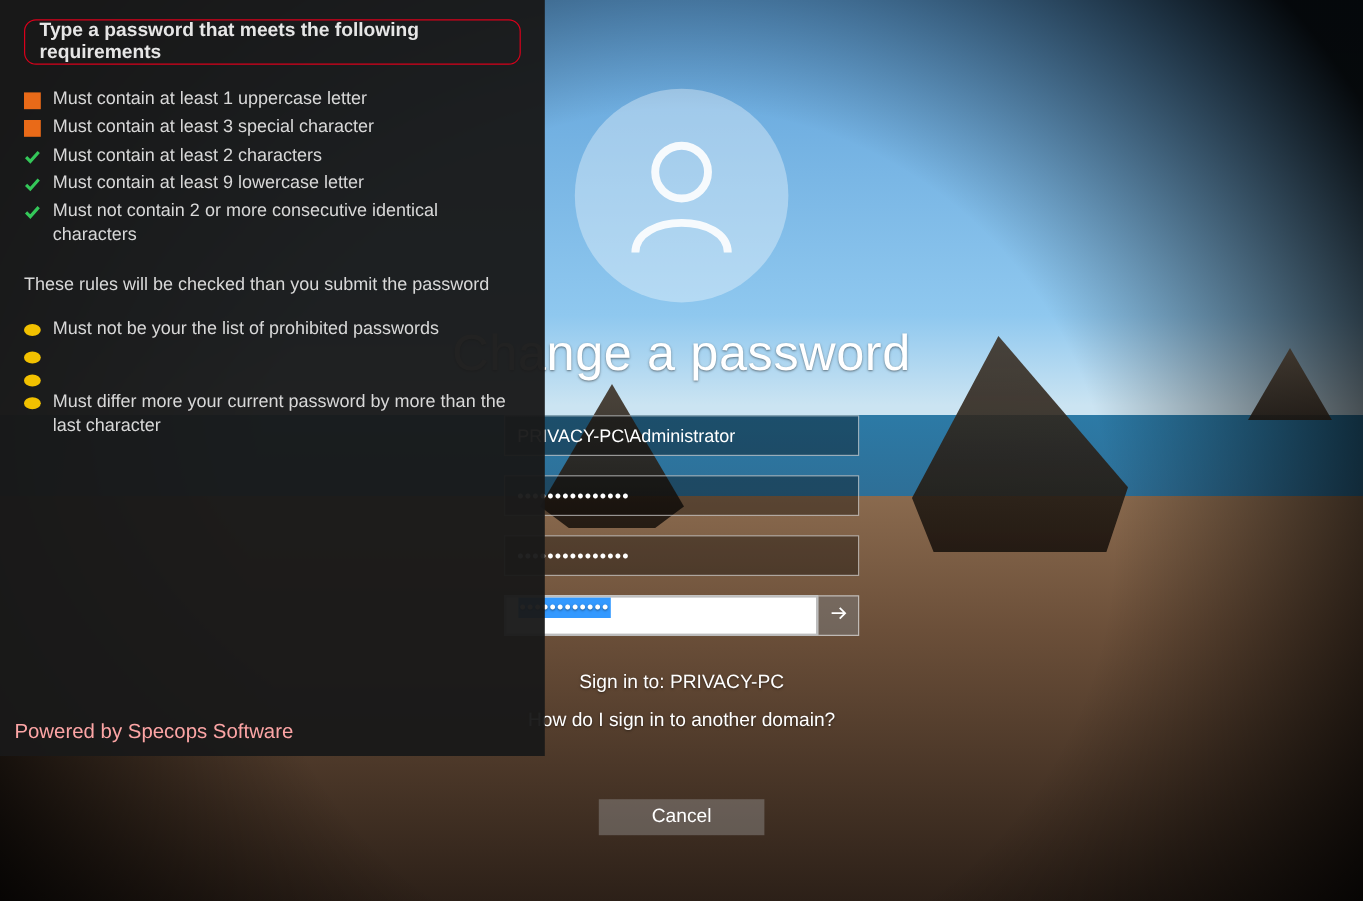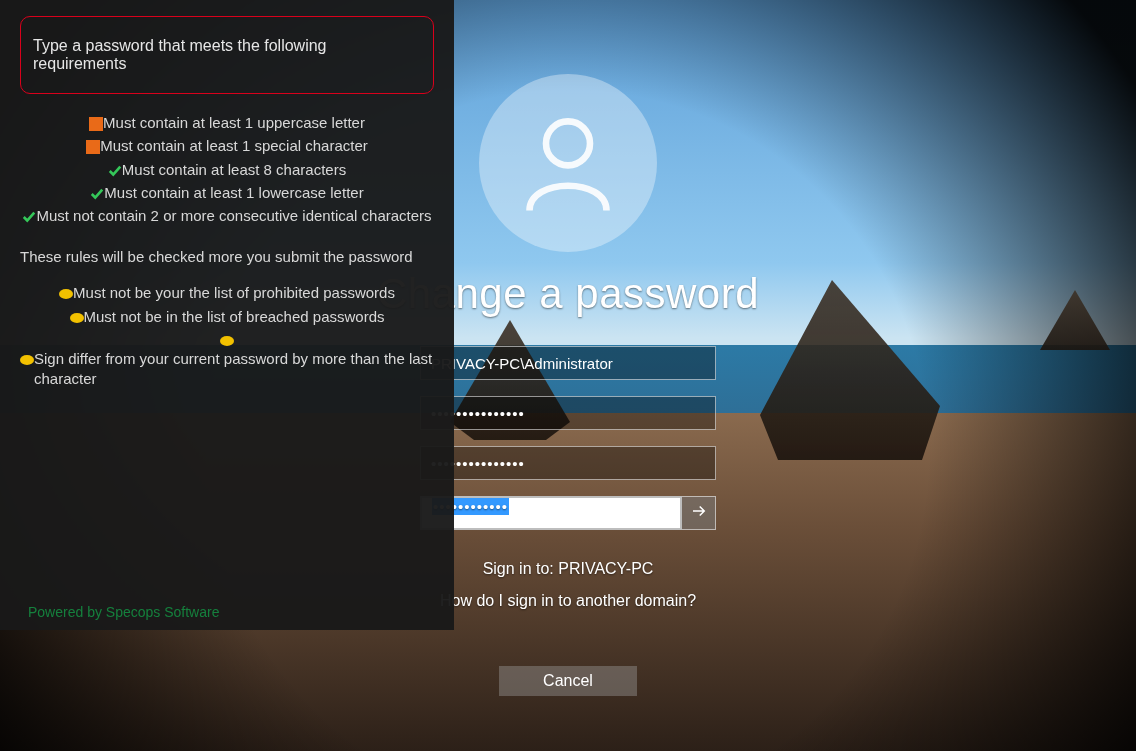--- a/index.html
+++ b/index.html
@@ -29,30 +29,30 @@
   .rock.far   { left: 1040px; top: 290px; width: 70px; height: 60px; clip-path: polygon(50% 0,100% 100%,0 100%); }
 
   
   .sidebar {
     position: absolute; left: 0; top: 0; width: 454px; height: 630px;
     background: rgba(25,25,25,0.96); color: #d8d8d8;
     padding: 16px 20px 10px 20px; z-index: 2; font-size: 15px;
   }
   .req-header {
     display: inline-block; border: 1.5px solid #d9001b; border-radius: 10px;
-    padding: 20px 12px; font-size: 16px; color: #e6e6e6; margin-bottom: 16px;
+    padding: 0 12px; font-size: 16px; color: #e6e6e6; margin-bottom: 16px; font-weight: bold;
   }
   ul.reqs { list-style: none; margin: 0 0 22px 0; }
-  ul.reqs li { display: flex; align-items: flex-start; margin: 3px 0; line-height: 1.35; justify-content: center; }
+  ul.reqs li { display: flex; align-items: flex-start; gap: 10px; margin: 3px 0; line-height: 1.35; }
   .ic { flex: 0 0 14px; width: 14px; height: 14px; margin-top: 4px; display:inline-flex; align-items:center; justify-content:center; }
   .ic-fail  { background: #e96a18; }
   .ic-pass  svg { width: 14px; height: 14px; }
   .ic-pend  { width: 10px; height: 10px; border-radius: 50%; background: #f2c100; margin-top:6px; }
   .note { margin: 4px 0 18px 0; color: #d8d8d8; }
-  .powered { position: absolute; left: 12px; bottom: 10px; color: #15803d; font-size: 14px; margin-left: 16px; }
+  .powered { position: absolute; left: 12px; bottom: 10px; color: #fca5a5; font-size: 17px; }
 
   
   .center {
     position: absolute; left: 0; right: 0; top: 0; bottom: 0;
     display: flex; flex-direction: column; align-items: center;
     z-index: 1; color: #fff; text-shadow: 0 1px 2px rgba(0,0,0,.5);
   }
   .avatar {
     margin-top: 74px; width: 178px; height: 178px; border-radius: 50%;
     background: rgba(255,255,255,0.35);
@@ -106,65 +106,64 @@
 <aside class="sidebar">
   <div class="req-header">Type a password that meets the following requirements</div>
 
   <ul class="reqs" id="live-rules">
       <li>
         <span class="ic ic-fail"></span>
         <span>Must contain at least 1 uppercase letter</span>
       </li>
       <li>
         <span class="ic ic-fail"></span>
-        <span>Must contain at least 1 special character</span>
+        <span>Must contain at least 3 special character</span>
       </li>
       <li>
         <span class="ic ic-pass">
           <svg viewBox="0 0 16 16">
             <path d="M2 8l4 4 8-9" fill="none" stroke="#34c759" stroke-width="3"></path>
           </svg>
         </span>
-        <span>Must contain at least 8 characters</span>
+        <span>Must contain at least 2 characters</span>
       </li>
       <li>
         <span class="ic ic-pass">
           <svg viewBox="0 0 16 16">
             <path d="M2 8l4 4 8-9" fill="none" stroke="#34c759" stroke-width="3"></path>
           </svg>
         </span>
-        <span>Must contain at least 1 lowercase letter</span>
+        <span>Must contain at least 9 lowercase letter</span>
       </li>
       <li>
         <span class="ic ic-pass">
           <svg viewBox="0 0 16 16">
             <path d="M2 8l4 4 8-9" fill="none" stroke="#34c759" stroke-width="3"></path>
           </svg>
         </span>
         <span>Must not contain 2 or more consecutive identical characters</span>
       </li>
     </ul>
 
-  <div class="note">These rules will be checked more you submit the password</div>
+  <div class="note">These rules will be checked than you submit the password</div>
 
   <ul class="reqs" id="submit-rules">
       <li>
         <span class="ic ic-pend"></span>
         <span>Must not be your the list of prohibited passwords</span>
       </li>
       <li>
         <span class="ic ic-pend"></span>
-        <span>Must not be in the list of breached passwords</span>
-      </li>
-      <li>
-        <span class="ic ic-pend"></span>
-      </li>
-      <li>
-        <span class="ic ic-pend"></span>
-        <span>Sign differ from your current password by more than the last character</span>
+      </li>
+      <li>
+        <span class="ic ic-pend"></span>
+      </li>
+      <li>
+        <span class="ic ic-pend"></span>
+        <span>Must differ more your current password by more than the last character</span>
       </li>
     </ul>
 
   <div class="powered">Powered by Specops Software</div>
 </aside>
 
 <div class="center">
   <div class="avatar">
     <span>
       <svg viewBox="0 0 100 100" fill="none" stroke="#fff" stroke-width="6">

